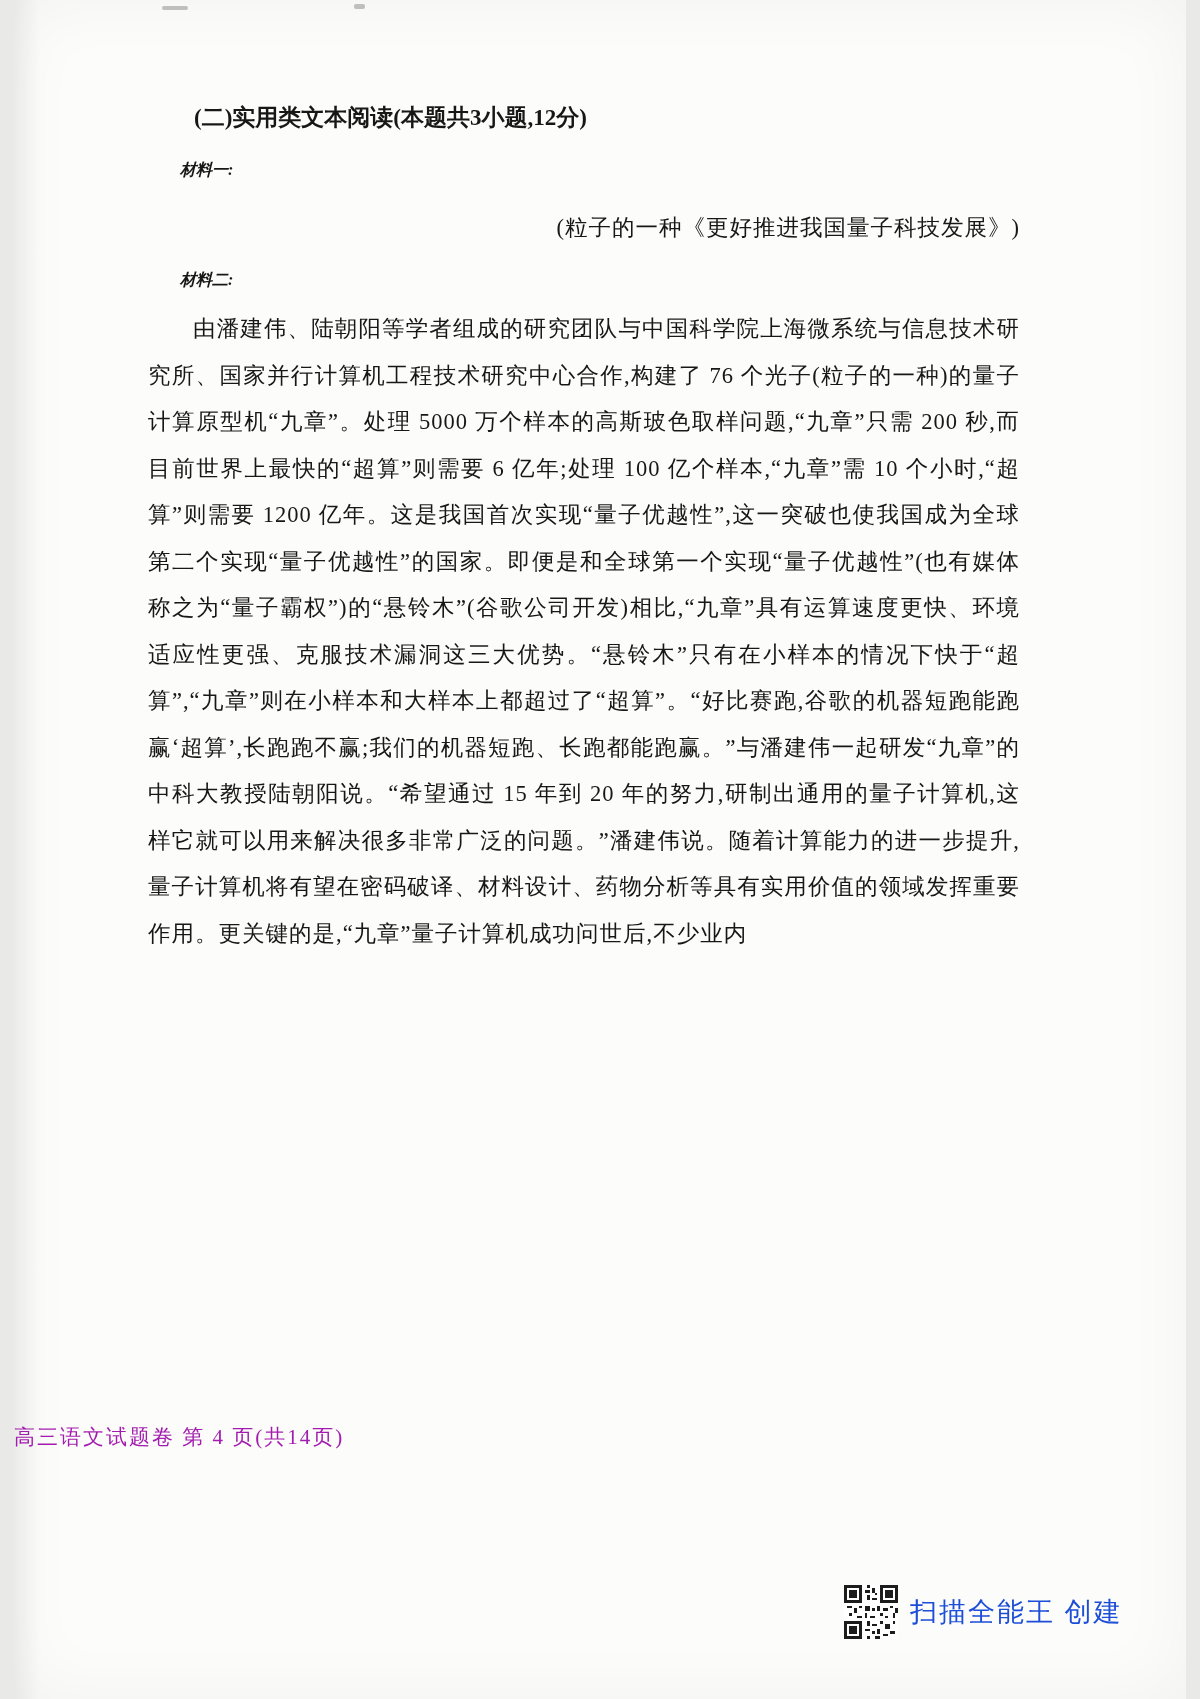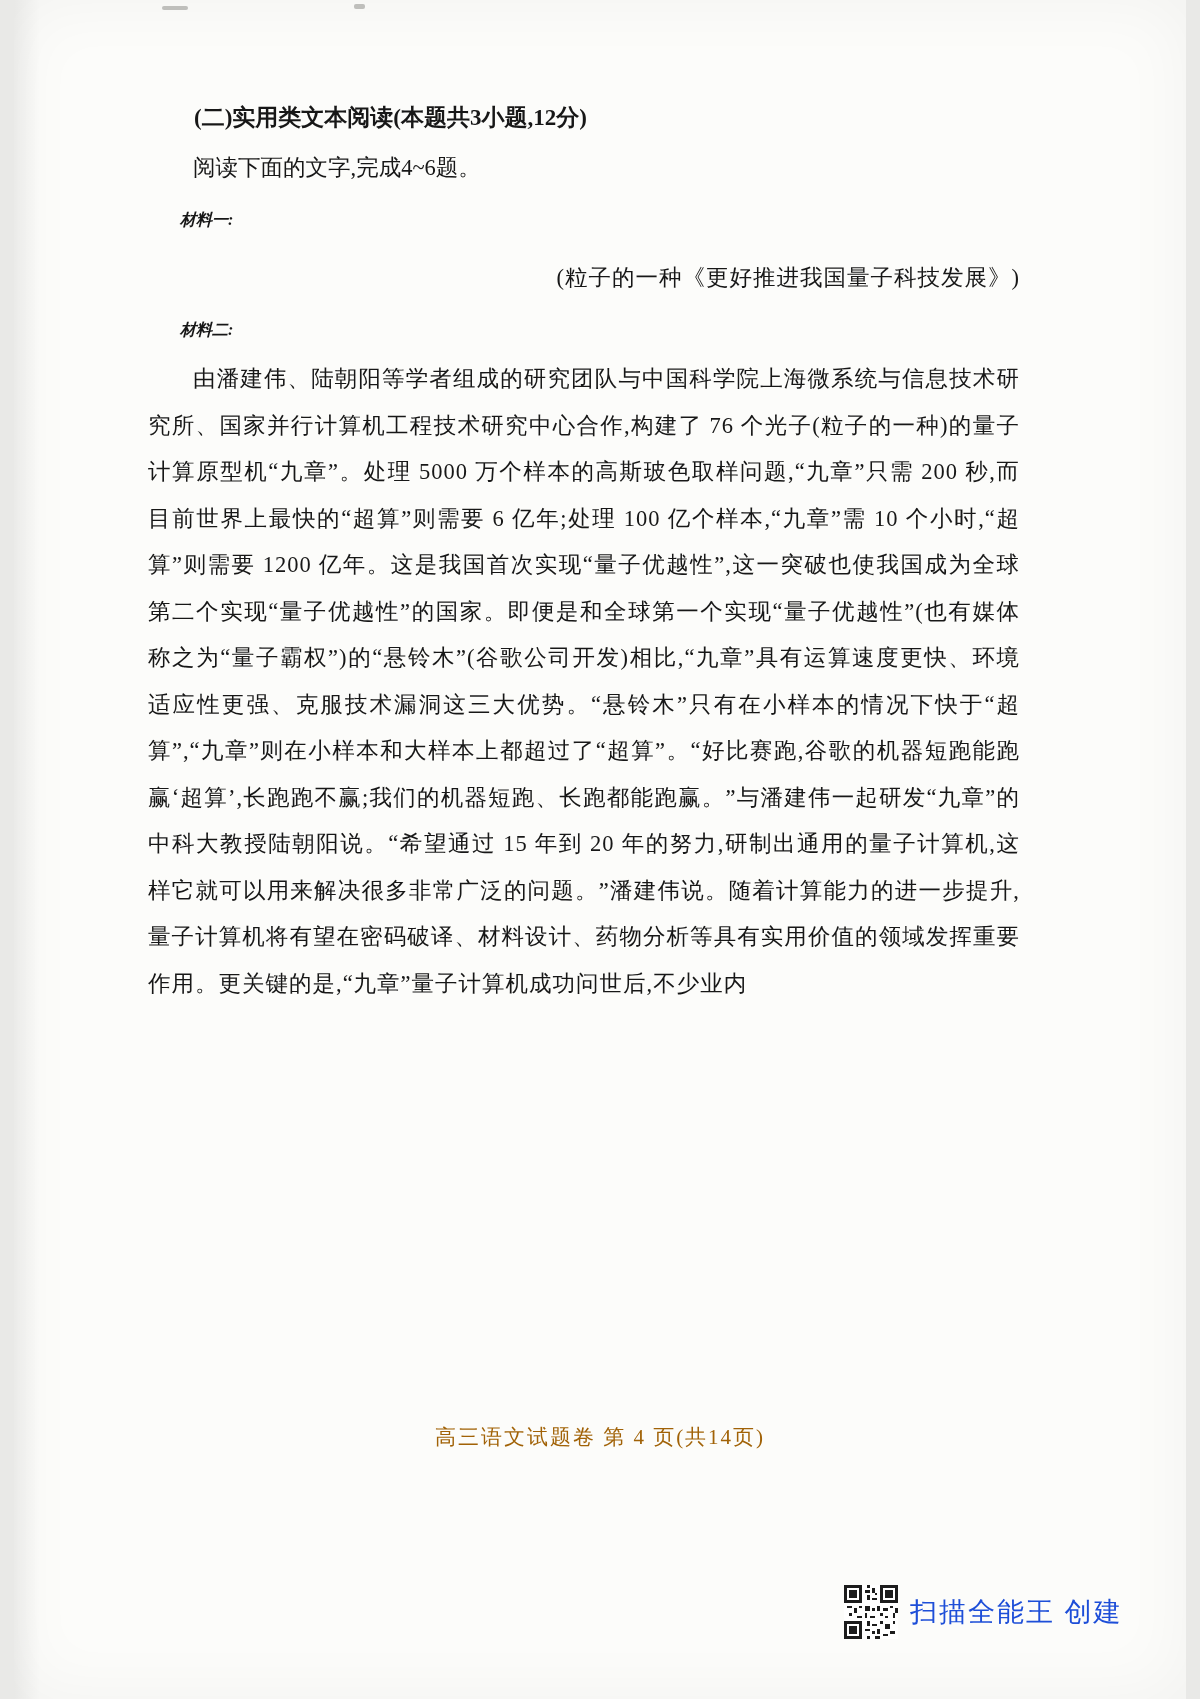--- a/index.html
+++ b/index.html
@@ -72,24 +72,23 @@
     font-size: 22.5px;
     line-height: 48px;
     text-align: right;
     letter-spacing: 1px;
   }
   .footer {
     position: absolute;
     left: 0;
     right: 0;
     top: 1423px;
-    text-align: center;
     font-size: 21px;
     letter-spacing: 2px;
-    color: #a16207;
+    color: #a21caf;
   }
   .scanner {
     position: absolute;
     left: 830px;
     top: 1585px;
     display: flex;
     align-items: center;
     gap: 12px;
   }
   .qr {
@@ -110,21 +109,20 @@
 <div class="page">
 
   <div class="scan-edge"></div>
   <div class="speck" style="left:148px; top:6px; width:26px; height:4px;"></div>
   <div class="speck" style="left:340px; top:4px; width:11px; height:5px;"></div>
 
   <div class="content">
 
     <h2 class="section-title">(二)实用类文本阅读(本题共3小题,12分)</h2>
 
-    <p class="instruction">阅读下面的文字,完成4~6题。</p>
 
     <h3 class="material-label">材料一:</h3>
 
 
     <p class="attribution">(粒子的一种《更好推进我国量子科技发展》)</p>
 
     <h3 class="material-label">材料二:</h3>
 
     <p class="body-para">由潘建伟、陆朝阳等学者组成的研究团队与中国科学院上海微系统与信息技术研究所、国家并行计算机工程技术研究中心合作,构建了 76 个光子(粒子的一种)的量子计算原型机“九章”。处理 5000 万个样本的高斯玻色取样问题,“九章”只需 200 秒,而目前世界上最快的“超算”则需要 6 亿年;处理 100 亿个样本,“九章”需 10 个小时,“超算”则需要 1200 亿年。这是我国首次实现“量子优越性”,这一突破也使我国成为全球第二个实现“量子优越性”的国家。即便是和全球第一个实现“量子优越性”(也有媒体称之为“量子霸权”)的“悬铃木”(谷歌公司开发)相比,“九章”具有运算速度更快、环境适应性更强、克服技术漏洞这三大优势。“悬铃木”只有在小样本的情况下快于“超算”,“九章”则在小样本和大样本上都超过了“超算”。“好比赛跑,谷歌的机器短跑能跑赢‘超算’,长跑跑不赢;我们的机器短跑、长跑都能跑赢。”与潘建伟一起研发“九章”的中科大教授陆朝阳说。“希望通过 15 年到 20 年的努力,研制出通用的量子计算机,这样它就可以用来解决很多非常广泛的问题。”潘建伟说。随着计算能力的进一步提升,量子计算机将有望在密码破译、材料设计、药物分析等具有实用价值的领域发挥重要作用。更关键的是,“九章”量子计算机成功问世后,不少业内</p>
 

